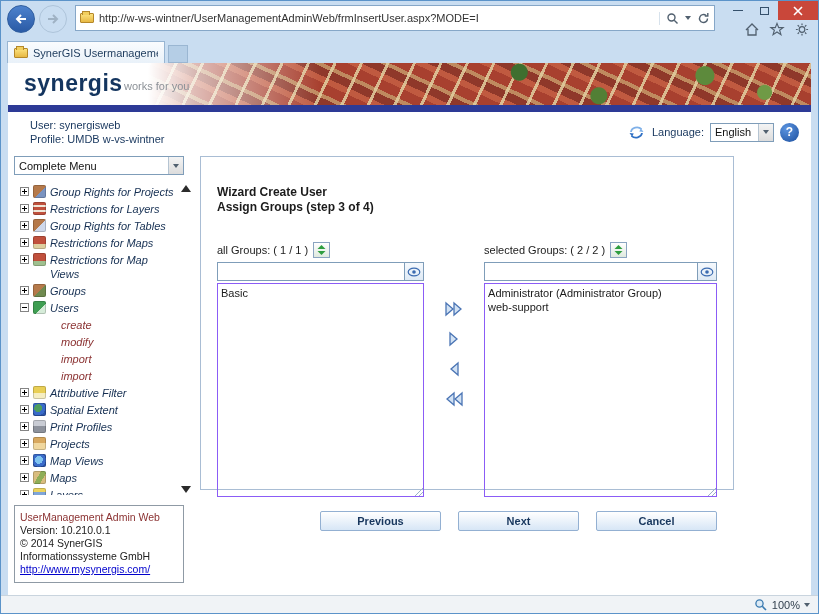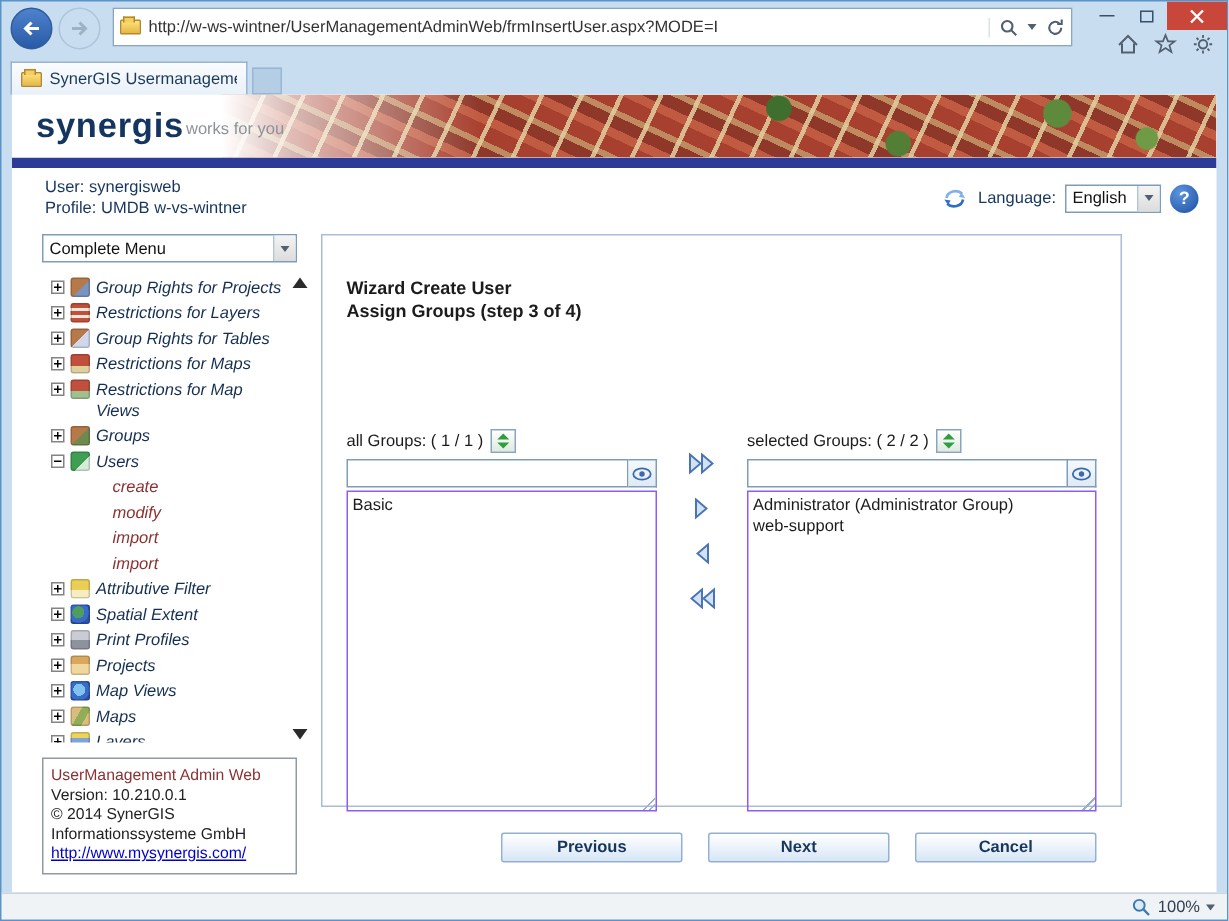--- a/index.html
+++ b/index.html
@@ -45,21 +45,21 @@
   .tagline{position:absolute;left:116px;top:17px;font-size:11px;color:#8d9298;}
   .bluebar{height:7px;background:#2d3a96;}
   .userbar{height:40px;display:flex;align-items:center;justify-content:space-between;padding:0 12px 0 22px;}
   .userinfo{font-size:11px;color:#17365d;line-height:14px;}
   .lang-group{display:flex;align-items:center;gap:6px;font-size:11px;color:#17365d;}
   .select{height:19px;background:#fff;border:1px solid #7f9db9;display:flex;align-items:center;font-size:11px;color:#111;cursor:pointer;}
   .select .sel-text{padding:0 4px;flex:1;white-space:nowrap;}
   .select .sel-btn{width:15px;height:100%;background:linear-gradient(#f4f4f4,#dcdcdc);border-left:1px solid #b5c4d2;display:flex;align-items:center;justify-content:center;flex:none;}
   .help-circle{width:19px;height:19px;border-radius:50%;background:radial-gradient(circle at 35% 30%,#5b94e0,#1c4f9e);color:#fff;font-size:12px;font-weight:bold;display:flex;align-items:center;justify-content:center;cursor:pointer;}
   
-  .content{display:flex;padding:4px 6px 0 20px;height:443px;}
+  .content{display:flex;padding:4px 6px 0 6px;height:443px;}
   .sidebar{width:178px;flex:none;}
   .menu-select{width:170px;}
   .tree{position:relative;margin-top:8px;height:312px;padding-right:15px;overflow:hidden;font-style:italic;}
   .trow{display:flex;align-items:flex-start;padding:1px 0 1px 6px;cursor:pointer;}
   .exp{width:9px;height:9px;border:1px solid #848484;background:#fff;position:relative;flex:none;margin:3px 4px 0 0;}
   .exp::before{content:"";position:absolute;left:1px;right:1px;top:3px;height:1px;background:#000;}
   .exp.plus::after{content:"";position:absolute;top:1px;bottom:1px;left:3px;width:1px;background:#000;}
   .ticon{width:13px;height:13px;border-radius:2px;flex:none;margin:1px 4px 0 0;box-shadow:inset 0 0 0 1px rgba(0,0,0,.18);}
   .tlabel{font-size:11px;color:#152f52;line-height:14px;padding-top:1px;}
   .trow.child{padding-left:47px;}
@@ -78,29 +78,29 @@
   .i12{background:radial-gradient(circle at 45% 45%,#7fc3ef 0 4px,#3a6bc9 4px 7px,#2c55a8 7px);}
   .i13{background:linear-gradient(120deg,#d9bd7e 0 40%,#8fae57 40% 70%,#d9bd7e 70%);}
   .i14{background:linear-gradient(180deg,#ecd45e 0 33%,#7fa5d8 33% 66%,#4f7ab8 66%);}
   .tree-scroll{position:absolute;right:0;top:0;bottom:0;width:13px;display:flex;flex-direction:column;justify-content:space-between;align-items:center;padding:2px 0;}
   .sarrow-up{width:0;height:0;border-left:5px solid transparent;border-right:5px solid transparent;border-bottom:7px solid #2b2b2b;cursor:pointer;}
   .sarrow-down{width:0;height:0;border-left:5px solid transparent;border-right:5px solid transparent;border-top:7px solid #2b2b2b;cursor:pointer;}
   .side-footer{margin-top:10px;width:170px;border:1px solid #8f9aa5;padding:5px 5px 6px 5px;font-size:10.5px;line-height:13px;color:#222;}
   .side-footer .sf-title{color:#8b3232;}
   .side-footer a{color:#0000cc;text-decoration:underline;cursor:pointer;font-size:10.5px;}
   
-  .main-panel{margin-left:8px;width:534px;height:382px;border:1px solid #a9bdd4;background:#fff;padding:14px 16px 0 16px;position:relative;}
+  .main-panel{margin-left:8px;width:534px;height:334px;border:1px solid #a9bdd4;background:#fff;padding:14px 16px 0 16px;position:relative;}
   .wiz-title{font-size:12px;font-weight:bold;color:#1b1b1b;line-height:15px;margin-top:14px;}
   .wiz-sub{font-size:12px;font-weight:bold;color:#1b1b1b;line-height:15px;}
   .columns{display:flex;margin-top:26px;}
   .col{display:flex;flex-direction:column;}
   .col.left{width:208px;}
   .col.right{width:234px;}
   .arrows-col{width:60px;display:flex;flex-direction:column;align-items:center;gap:10px;padding-top:58px;flex:none;}
-  .col-head{display:flex;align-items:center;gap:5px;font-size:11px;color:#1b1b1b;height:17px;margin-bottom:4px;margin-top:44px;}
+  .col-head{display:flex;align-items:center;gap:5px;font-size:11px;color:#1b1b1b;height:17px;margin-bottom:4px;}
   .mini-btn{width:17px;height:16px;border:1px solid #8aa4c0;background:linear-gradient(#ffffff,#dfeadf);display:flex;align-items:center;justify-content:center;cursor:pointer;flex:none;}
   .filter-row{display:flex;}
   .filter-input{flex:1;height:19px;border:1px solid #7f9db9;font-size:11px;padding:0 3px;font-family:"Liberation Sans",sans-serif;outline:none;}
   .filter-btn{width:19px;height:19px;border:1px solid #7f9db9;border-left:none;background:linear-gradient(#f5f9fd,#dfeaf5);display:flex;align-items:center;justify-content:center;cursor:pointer;flex:none;}
   .listbox{margin-top:2px;border:1px solid #8b5cf6;height:214px;font-size:11px;color:#1b1b1b;position:relative;padding:2px;overflow:hidden;cursor:default;}
   .list-item{line-height:14px;padding-left:1px;white-space:nowrap;}
   .grip{position:absolute;right:0;bottom:0;width:10px;height:10px;background:repeating-linear-gradient(135deg,transparent 0 2px,#9ab0c8 2px 3px);clip-path:polygon(100% 0,100% 100%,0 100%);}
   .arrow-btn{width:24px;height:20px;display:flex;align-items:center;justify-content:center;background:transparent;border:none;cursor:pointer;}
   .btn-row{display:flex;justify-content:flex-end;gap:17px;margin-top:14px;}
   .wiz-btn{width:121px;height:20px;border:1px solid #93b0d2;border-radius:2px;background:linear-gradient(#ffffff,#d7e6f6);font-size:11px;font-weight:bold;color:#17365d;font-family:"Liberation Sans",sans-serif;cursor:pointer;display:flex;align-items:center;justify-content:center;}

